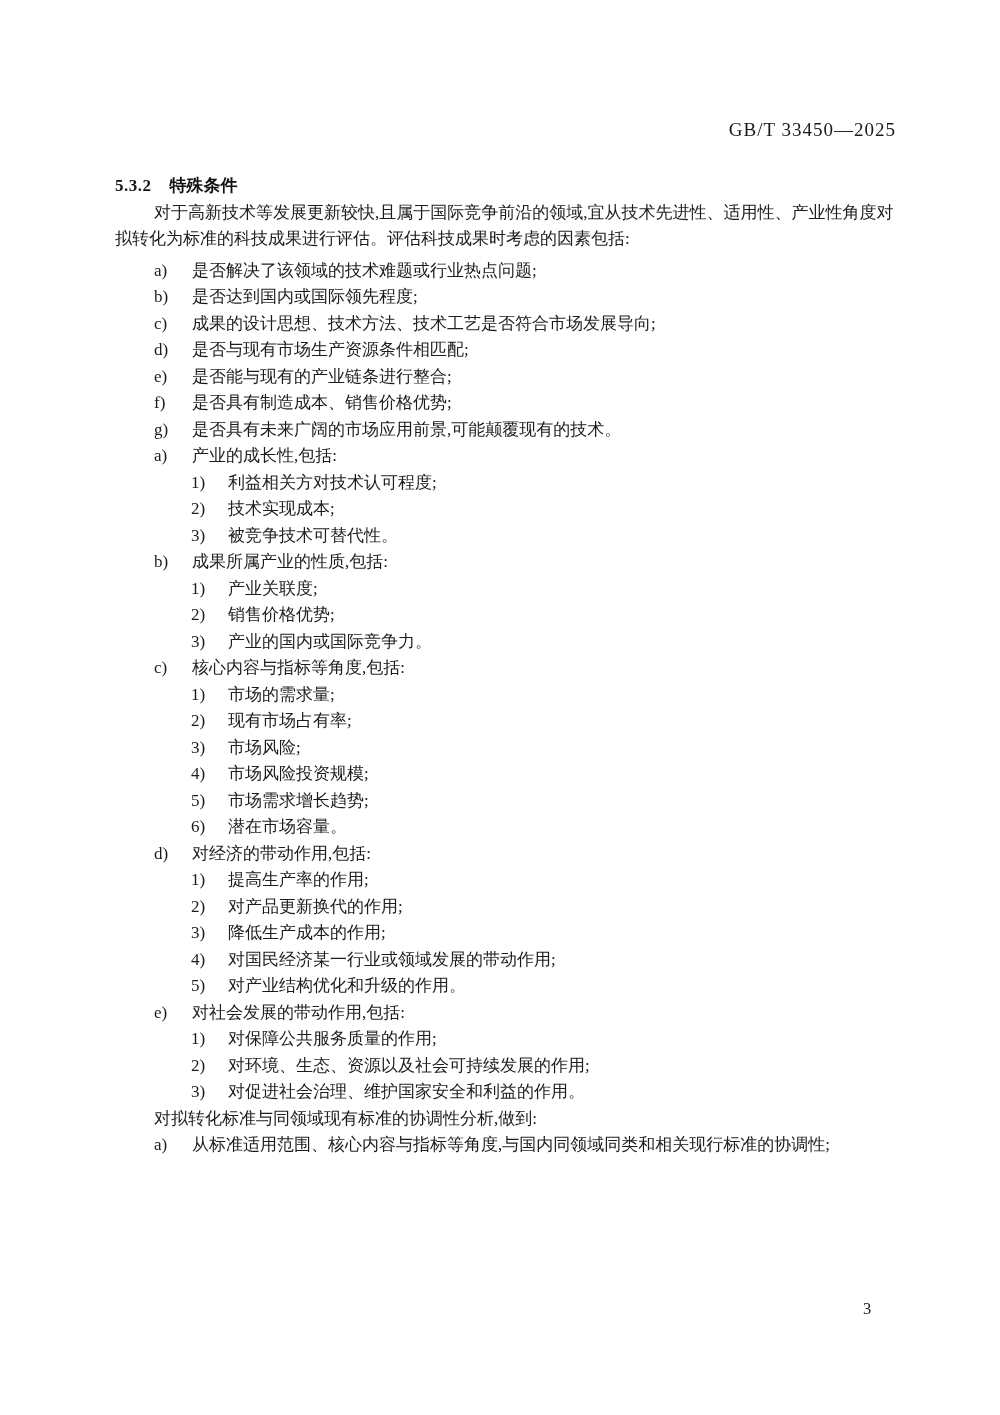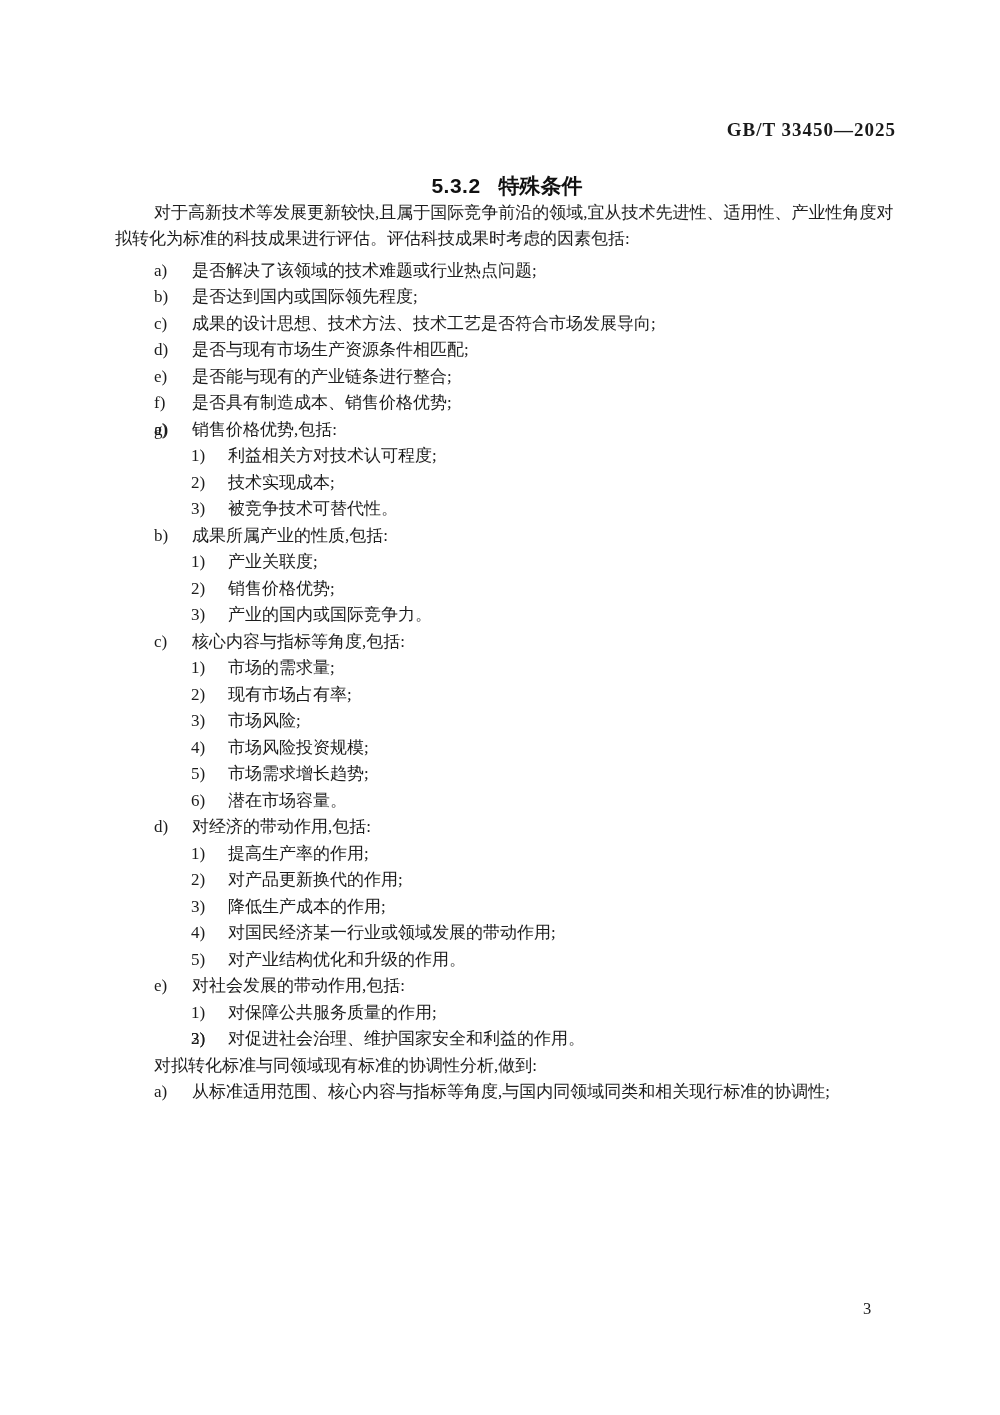--- a/index.html
+++ b/index.html
@@ -10,41 +10,40 @@
     background: #ffffff;
     color: #1c1c1c;
     font-family: "Liberation Serif", "DejaVu Serif", serif;
     overflow: hidden;
   }
   .doc-header {
     position: absolute;
     top: 119px;
     right: 104px;
     font-family: "Liberation Serif", "DejaVu Serif", serif;
-    font-weight: bold;
+    font-weight: normal;
     font-size: 19px;
     letter-spacing: 1px;
     color: #1a1a1a;
     margin-left: 33px;
   }
   .content {
     position: absolute;
     top: 0;
     left: 115px;
     width: 784px;
     font-size: 17px;
     line-height: 26.5px;
   }
   .heading {
-    font-family: Liberation Sans, sans-serif;
+    font-family: Liberation Serif, serif;
     font-weight: bold;
-    font-size: 21px;
+    font-size: 17px;
     line-height: 26.5px;
     color: #111;
-    text-align: center;
   }
   .heading .h-num { margin-right: 18px; letter-spacing: 0.5px; }
   .h-532 { margin-top: 173px; }
   .h-54  { margin-top: 8px; }
   .h-55  { margin-top: 11px; }
   p.para { margin: 0; text-indent: 39px; }
   .p-532 { margin-top: 17px; }
   .p-54  { margin-top: 15px; }
   .p-55  { margin-top: 15px; }
   .list { margin: 0; }
@@ -78,25 +77,25 @@
       <span class="h-num">5.3.2</span><span class="h-title">特殊条件</span>
     </div>
     <p class="para p-532">对于高新技术等发展更新较快,且属于国际竞争前沿的领域,宜从技术先进性、适用性、产业性角度对拟转化为标准的科技成果进行评估。评估科技成果时考虑的因素包括:</p>
     <div class="list list-532">
       <div class="li l1"><span class="lab">a)</span><span class="txt">是否解决了该领域的技术难题或行业热点问题;</span></div>
       <div class="li l1"><span class="lab">b)</span><span class="txt">是否达到国内或国际领先程度;</span></div>
       <div class="li l1"><span class="lab">c)</span><span class="txt">成果的设计思想、技术方法、技术工艺是否符合市场发展导向;</span></div>
       <div class="li l1"><span class="lab">d)</span><span class="txt">是否与现有市场生产资源条件相匹配;</span></div>
       <div class="li l1"><span class="lab">e)</span><span class="txt">是否能与现有的产业链条进行整合;</span></div>
       <div class="li l1"><span class="lab">f)</span><span class="txt">是否具有制造成本、销售价格优势;</span></div>
-      <div class="li l1"><span class="lab">g)</span></div>
+      <div class="li l1"><span class="lab">g)</span><span class="txt">是否具有未来广阔的市场应用前景,可能颠覆现有的技术。</span></div>
     </div>
 
     <div class="list">
-      <div class="li l1"><span class="lab">a)</span><span class="txt">销售价格优势,包括:</span></div>
+      <div class="li l1"><span class="lab">a)</span><span class="txt">产业的成长性,包括:</span></div>
       <div class="li l2"><span class="lab">1)</span><span class="txt">利益相关方对技术认可程度;</span></div>
       <div class="li l2"><span class="lab">2)</span><span class="txt">技术实现成本;</span></div>
       <div class="li l2"><span class="lab">3)</span><span class="txt">被竞争技术可替代性。</span></div>
 
       <div class="li l1"><span class="lab">b)</span><span class="txt">成果所属产业的性质,包括:</span></div>
       <div class="li l2"><span class="lab">1)</span><span class="txt">产业关联度;</span></div>
       <div class="li l2"><span class="lab">2)</span><span class="txt">销售价格优势;</span></div>
       <div class="li l2"><span class="lab">3)</span><span class="txt">产业的国内或国际竞争力。</span></div>
 
       <div class="li l1"><span class="lab">c)</span><span class="txt">核心内容与指标等角度,包括:</span></div>
@@ -109,21 +108,21 @@
 
       <div class="li l1"><span class="lab">d)</span><span class="txt">对经济的带动作用,包括:</span></div>
       <div class="li l2"><span class="lab">1)</span><span class="txt">提高生产率的作用;</span></div>
       <div class="li l2"><span class="lab">2)</span><span class="txt">对产品更新换代的作用;</span></div>
       <div class="li l2"><span class="lab">3)</span><span class="txt">降低生产成本的作用;</span></div>
       <div class="li l2"><span class="lab">4)</span><span class="txt">对国民经济某一行业或领域发展的带动作用;</span></div>
       <div class="li l2"><span class="lab">5)</span><span class="txt">对产业结构优化和升级的作用。</span></div>
 
       <div class="li l1"><span class="lab">e)</span><span class="txt">对社会发展的带动作用,包括:</span></div>
       <div class="li l2"><span class="lab">1)</span><span class="txt">对保障公共服务质量的作用;</span></div>
-      <div class="li l2"><span class="lab">2)</span></div>
+      <div class="li l2"><span class="lab">2)</span><span class="txt">对环境、生态、资源以及社会可持续发展的作用;</span></div>
       <div class="li l2"><span class="lab">3)</span><span class="txt">对促进社会治理、维护国家安全和利益的作用。</span></div>
     </div>
 
     <p class="para p-55">对拟转化标准与同领域现有标准的协调性分析,做到:</p>
     <div class="list">
       <div class="li l1"><span class="lab">a)</span><span class="txt">从标准适用范围、核心内容与指标等角度,与国内同领域同类和相关现行标准的协调性;</span></div>
     </div>
 
   </div>
 

